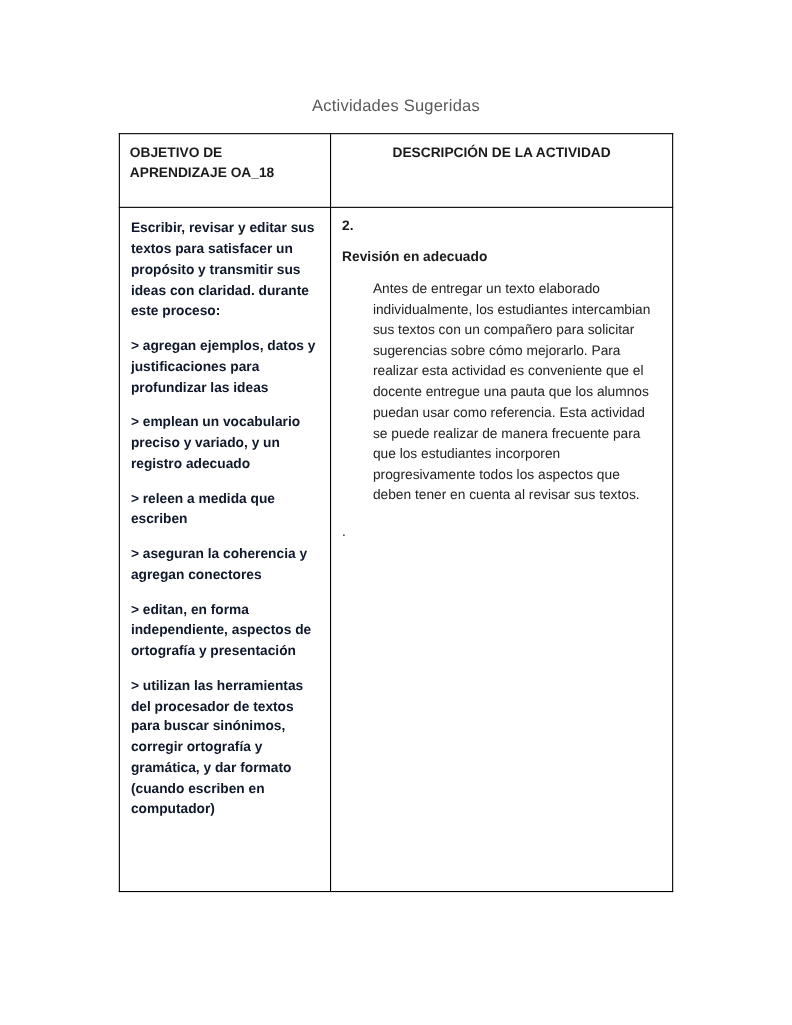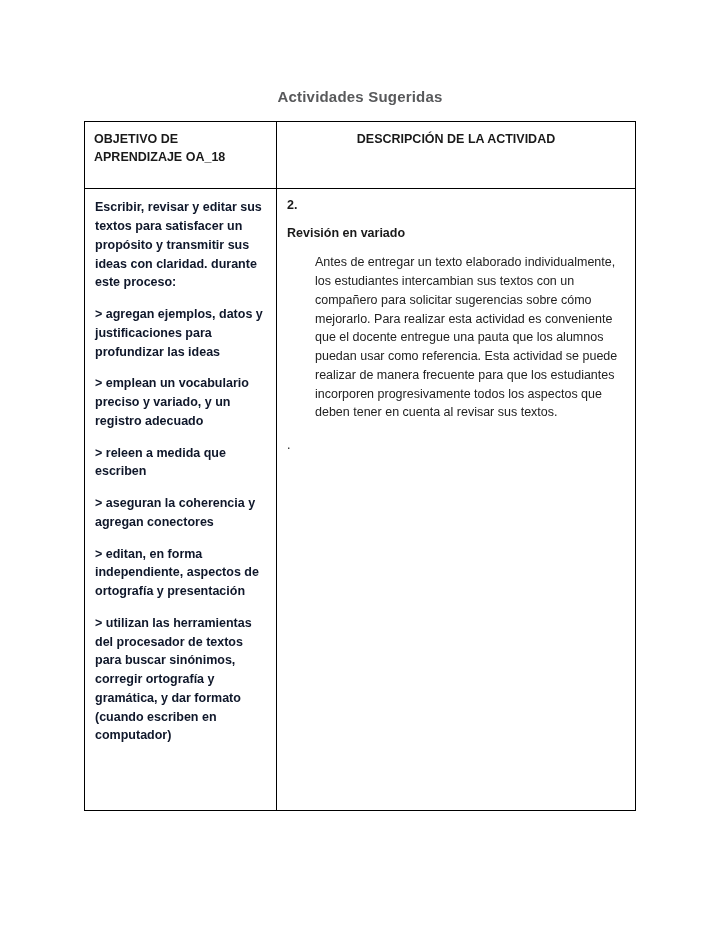--- a/index.html
+++ b/index.html
@@ -41,27 +41,27 @@
     line-height: 1.45;
     text-align: left;
   }
 
   
   .page-title {
     margin-top: 52px;
     text-align: center;
     color: #58595b;
     font-size: 15px;
-    font-weight: bold;
+    font-weight: normal;
     letter-spacing: 0.2px;
   }
 
   
   .activities-table {
-    width: 552px;
+    width: 504px;
     margin: 16px auto 0 auto;
     border-collapse: collapse;
     table-layout: fixed;
   }
   .activities-table th,
   .activities-table td {
     border: 1px solid #000000;
     vertical-align: top;
     font-size: 12.5px;
   }
@@ -127,21 +127,21 @@
           <p>Escribir, revisar y editar sus textos para satisfacer un propósito y transmitir sus ideas con claridad. durante este proceso:</p>
           <p>&gt; agregan ejemplos, datos y justificaciones para profundizar las ideas</p>
           <p>&gt; emplean un vocabulario preciso y variado, y un registro adecuado</p>
           <p>&gt; releen a medida que escriben</p>
           <p>&gt; aseguran la coherencia y agregan conectores</p>
           <p>&gt; editan, en forma independiente, aspectos de ortografía y presentación</p>
           <p>&gt; utilizan las herramientas del procesador de textos para buscar sinónimos, corregir ortografía y gramática, y dar formato (cuando escriben en computador)</p>
         </td>
         <td class="description-cell">
           <p class="activity-number">2.</p>
-          <p class="activity-title">Revisión en variado</p>
+          <p class="activity-title">Revisión en adecuado</p>
           <p class="activity-body">Antes de entregar un texto elaborado individualmente, los estudiantes intercambian sus textos con un compañero para solicitar sugerencias sobre cómo mejorarlo. Para realizar esta actividad es conveniente que el docente entregue una pauta que los alumnos puedan usar como referencia. Esta actividad se puede realizar de manera frecuente para que los estudiantes incorporen progresivamente todos los aspectos que deben tener en cuenta al revisar sus textos.</p>
           <p class="activity-trailing">.</p>
         </td>
       </tr>
     </tbody>
   </table>
 
 </div>
 
 </body></html>

